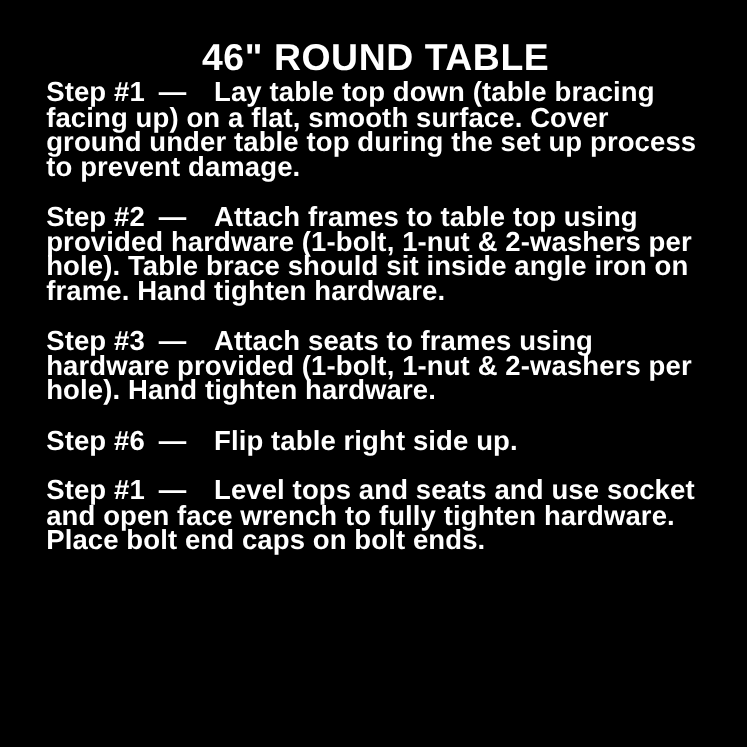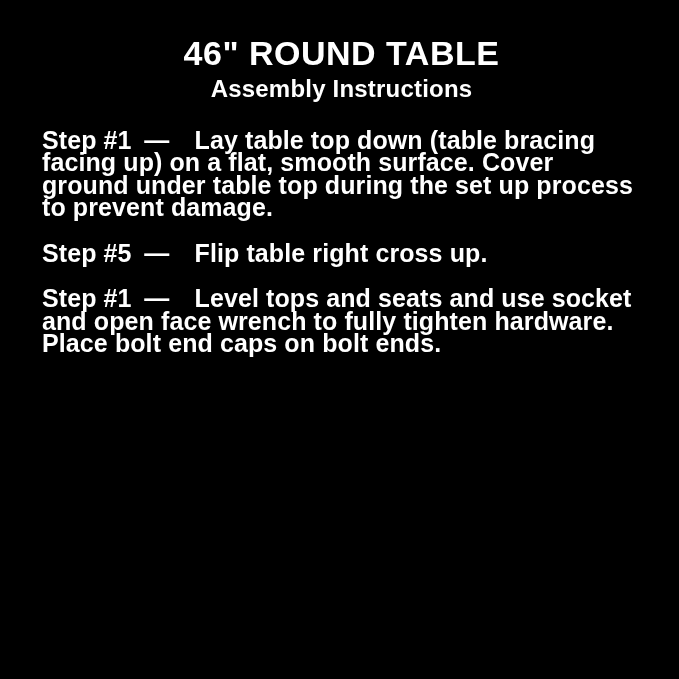--- a/index.html
+++ b/index.html
@@ -45,27 +45,28 @@
   .step .dash {
     white-space: pre;
   }
 </style>
 </head>
 <body>
 
 <div class="poster">
 
   <h1 class="title">46" ROUND TABLE</h1>
-  <h2 class="subtitle">Assembly Instructions</h2>
 
   <div class="steps">
 
     <p class="step"><span>Step #1</span><span class="dash"> —  </span><span>Lay table top down (table bracing facing up) on a flat, smooth surface. Cover ground under table top during the set up process to prevent damage.</span></p>
 
+    <p class="step"><span>Step #2</span><span class="dash"> —  </span><span>Attach frames to table top using provided hardware (1-bolt, 1-nut &amp; 2-washers per hole). Table brace should sit inside angle iron on frame. Hand tighten hardware.</span></p>
+
+    <p class="step"><span>Step #3</span><span class="dash"> —  </span><span>Attach seats to frames using hardware provided (1-bolt, 1-nut &amp; 2-washers per hole). Hand tighten hardware.</span></p>
 
 
-
-    <p class="step"><span>Step #5</span><span class="dash"> —  </span><span>Flip table right cross up.</span></p>
+    <p class="step"><span>Step #6</span><span class="dash"> —  </span><span>Flip table right side up.</span></p>
 
     <p class="step"><span>Step #1</span><span class="dash"> —  </span><span>Level tops and seats and use socket and open face wrench to fully tighten hardware. Place bolt end caps on bolt ends.</span></p>
 
   </div>
 </div>
 
 </body></html>

